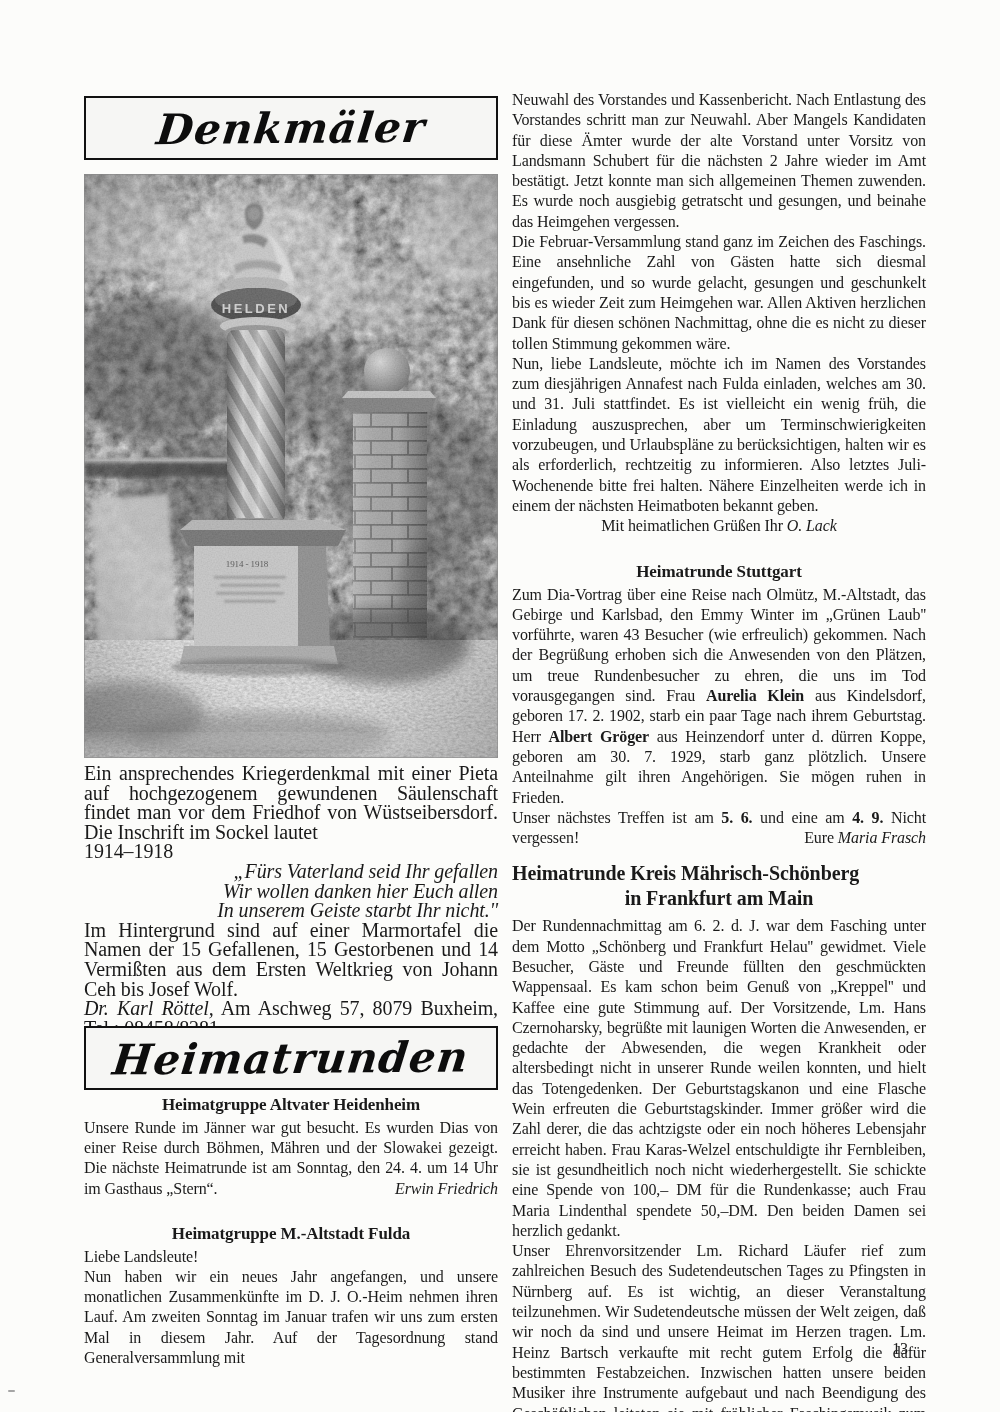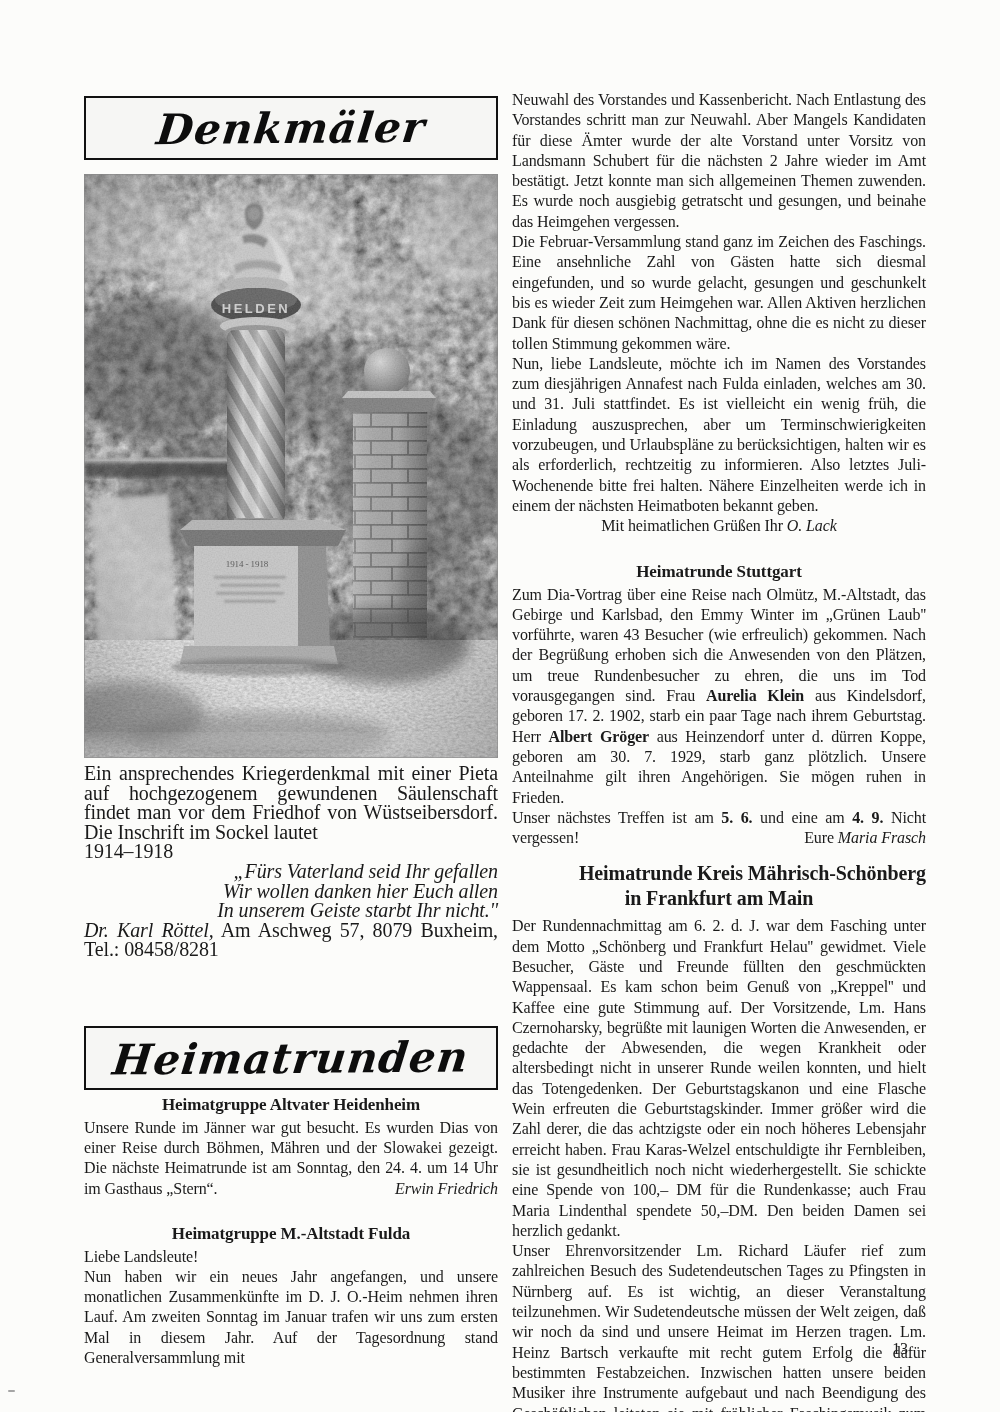--- a/index.html
+++ b/index.html
@@ -13,21 +13,21 @@
        font-size:42px;transform:skewX(-7deg) rotate(-0.5deg);letter-spacing:1px;color:#0d0d0d;}
   .photo{position:absolute;left:84px;top:174px;width:414px;height:584px;}
   .photo svg{display:block;width:100%;height:100%;}
   .caption{position:absolute;left:84px;top:764px;width:414px;font-size:20px;line-height:19.6px;text-align:justify;}
   .caption .line{text-align:left;}
   .poem{font-style:italic;text-align:right;}
   .left-sections{position:absolute;left:84px;top:1094px;width:414px;font-size:16px;line-height:20.2px;text-align:justify;}
   .right-col{position:absolute;left:512px;top:90px;width:414px;font-size:16px;line-height:20.3px;text-align:justify;}
   p.body{margin:0;}
   .sec-head{font-size:17px;font-weight:bold;text-align:center;margin:24px 0 2px;line-height:22px;}
-  .big-head{font-size:20px;font-weight:bold;text-align:right;line-height:25px;margin:13px 0 0;}
+  .big-head{font-size:20px;font-weight:bold;text-align:left;line-height:25px;margin:13px 0 0;}
   .big-head-sub{font-size:20px;font-weight:bold;text-align:center;line-height:25px;margin:0 0 5px;}
   .sig{float:right;font-style:italic;}
   .right-align{text-align:center;margin:0;}
   .pagenum{position:absolute;right:92px;top:1340px;font-size:16px;}
   .speck{position:absolute;background:#a5a5a5;border-radius:1px;}
 </style>
 </head>
 <body>
 
 <div class="page">
@@ -188,20 +188,21 @@
       <rect x="0.5" y="0.5" width="413" height="583" fill="none" stroke="#8a8a8a" stroke-width="1" opacity="0.6"></rect>
     </svg>
   </div>
 
   <div class="caption">
     <div>Ein ansprechendes Kriegerdenkmal mit einer Pieta auf hochgezogenem gewundenen Säulenschaft findet man vor dem Friedhof von Wüstseibersdorf. Die Inschrift im Sockel lautet</div>
     <div class="line">1914–1918</div>
     <div class="poem">„Fürs Vaterland seid Ihr gefallen</div>
     <div class="poem">Wir wollen danken hier Euch allen</div>
     <div class="poem">In unserem Geiste starbt Ihr nicht.''</div>
+    <div>Im Hintergrund sind auf einer Marmortafel die Namen der 15 Gefallenen, 15 Gestorbenen und 14 Vermißten aus dem Ersten Weltkrieg von Johann Ceh bis Josef Wolf.</div>
     <div><span style="font-style: italic;">Dr. Karl Röttel,</span><span> Am Aschweg 57, 8079 Buxheim, Tel.: 08458/8281</span></div>
   </div>
 
   <div class="box box-heim">
     <span class="script-title">Heimatrunden</span>
   </div>
 
   <div class="left-sections">
     <div class="sec-head" style="margin-top:0">Heimatgruppe Altvater Heidenheim</div>
     <p class="body"><span>Unsere Runde im Jänner war gut besucht. Es wurden Dias von einer Reise durch Böhmen, Mähren und der Slowakei gezeigt. Die nächste Heimatrunde ist am Sonntag, den 24. 4. um 14 Uhr im Gasthaus „Stern“.</span><span class="sig">Erwin Friedrich</span></p>

